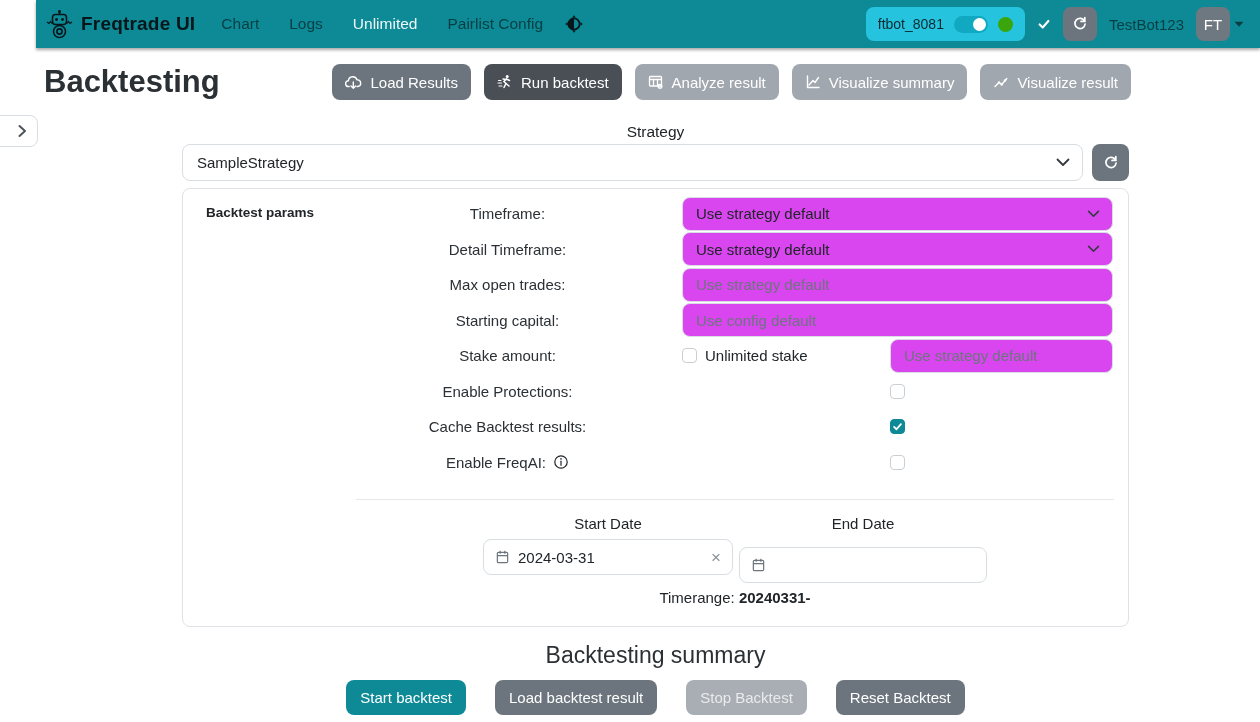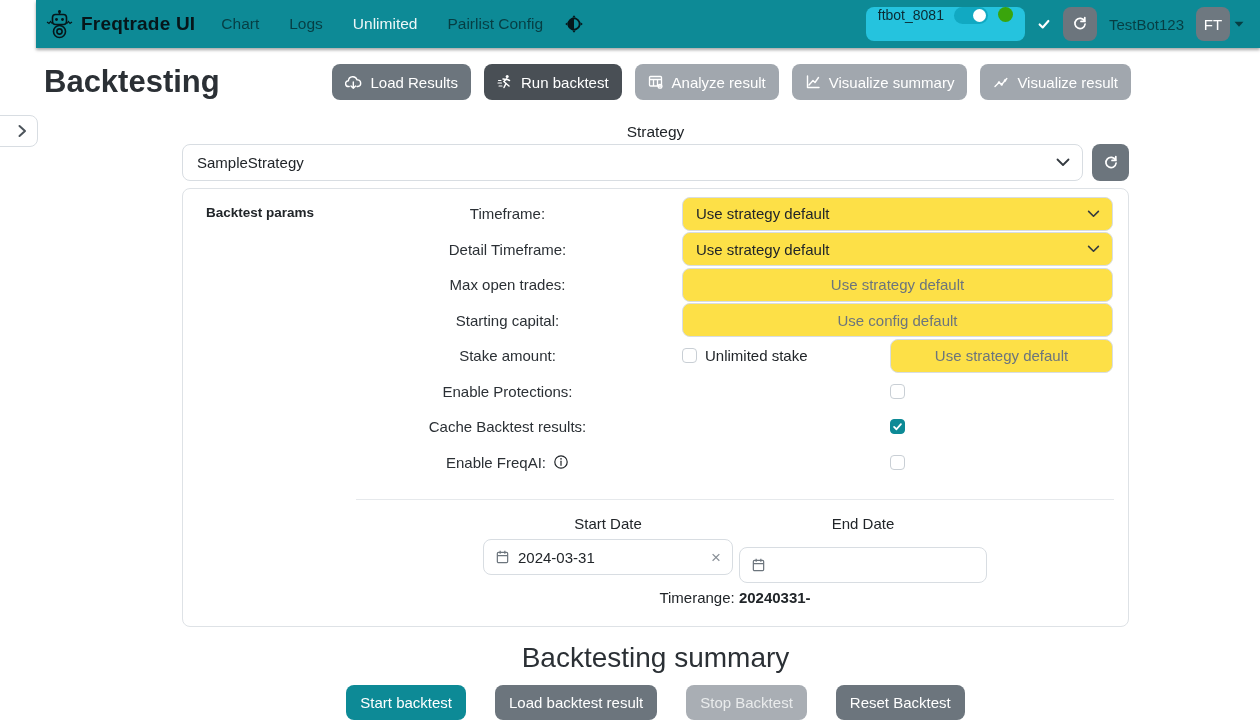--- a/index.html
+++ b/index.html
@@ -10,21 +10,21 @@
   .navbar { height:48px; background:#0d8a96; display:flex; align-items:center;
     padding:0 16px 0 10px; box-shadow:0 2px 3px rgba(0,0,0,.35); position:relative; z-index:5;margin-left:36px; }
   .brand { display:flex; align-items:center; gap:8px; }
   .brand-name { font-size:19px; font-weight:700; color:#06161a; letter-spacing:.2px; }
   .nav-links { display:flex; align-items:center; margin-left:26px; gap:30px; }
   .nav-link { font-size:15.5px; color:rgba(0,0,0,.55); cursor:pointer; text-decoration:none; }
   .nav-link[data-active="true"] { color:#eef7f8; }
   .theme-btn { margin-left:22px; cursor:pointer; display:flex; align-items:center; }
   .nav-right { margin-left:auto; display:flex; align-items:center; gap:12px; }
   .bot-badge { background:#25c3de; border-radius:8px; height:34px; display:flex;
-    align-items:flex-start; gap:10px; padding:0 12px; cursor:pointer; }
+    align-items:center; gap:10px; padding:0 12px; cursor:pointer; }
   .bot-name { font-size:14px; color:#0b2b33; }
   .switch { width:34px; height:17px; background:#0fa; background:#11a9c2; border-radius:9px;
     position:relative; cursor:pointer; }
   .switch .knob { position:absolute; top:2px; right:2px; width:13px; height:13px;
     border-radius:50%; background:#fff; }
   .status-dot { width:15px; height:15px; border-radius:50%; background:#3aa50c; }
   .nav-check { display:flex; align-items:center; }
   .icon-btn { width:34px; height:34px; border:none; border-radius:8px; background:#6c757d;
     color:#fff; display:flex; align-items:center; justify-content:center; cursor:pointer; }
   .nav-user { font-size:15px; color:rgba(0,0,0,.55); }
@@ -59,22 +59,22 @@
   .refresh-btn { width:37px; height:37px; flex:0 0 37px; }
 
   
   .panel { margin-top:7px; border:1px solid #dee2e6; border-radius:8px; position:relative;
     padding:7px 16px 20px 0; }
   .panel-legend { position:absolute; left:23px; top:16px; font-size:13.5px; font-weight:700; }
   .param-row { display:grid; grid-template-columns:150px 349px 431px; align-items:center;
     height:35.5px; }
   .param-label { grid-column:2; text-align:center; font-size:15px; color:#2b3035; }
   .param-control { grid-column:3; }
-  .ctl { height:34px; width:100%; border:1px solid #d8dde2; border-radius:8px; background:#fde047;
-    font-size:15px; padding:0 13px; font-family:inherit; color:#212529;text-align:center; }
+  .ctl { height:34px; width:100%; border:1px solid #d8dde2; border-radius:8px; background:#d946ef;
+    font-size:15px; padding:0 13px; font-family:inherit; color:#212529; }
   .ctl::placeholder { color:#6c757d; opacity:1; }
   .sel { display:flex; align-items:center; position:relative; cursor:pointer; }
   .stake-ctl { display:flex; align-items:center; }
   .cb { width:15px; height:15px; border:1px solid #c9cfd5; border-radius:4px; background:#fff;
     display:flex; align-items:center; justify-content:center; cursor:pointer; flex:0 0 15px; }
   .cb svg { display:none; }
   .cb[data-checked="true"] { background:#0d8a96; border-color:#0d8a96; }
   .cb[data-checked="true"] svg { display:block; }
   .cb-label { font-size:15px; margin-left:8px; }
   .stake-input { width:223px; margin-left:auto; }
@@ -88,21 +88,21 @@
   .date-col.start { width:250px; }
   .date-col.end { width:248px;gap:8px; }
   .date-label { text-align:center; font-size:15px; margin-bottom:7px; }
   .date-input { height:36px; border:1px solid #d8dde2; border-radius:8px; display:flex;
     align-items:center; padding:0 11px; gap:8px; font-size:15px; cursor:text; }
   .date-clear { margin-left:auto; color:#8a9198; font-size:17px; cursor:pointer; line-height:1; }
   .timerange { text-align:center; font-size:15px; margin-top:6px; }
   .timerange b { font-weight:700; }
 
   
-  .summary-title { text-align:center; font-size:28px; font-weight:500; color:#2b3035;
+  .summary-title { text-align:center; font-size:23px; font-weight:500; color:#2b3035;
     margin-top:15px; }
   .summary-buttons { display:flex; justify-content:center; gap:29px; margin-top:11px; }
   .sbtn { height:35px; padding:0 14px; border:none; border-radius:8px; font-size:15px;
     font-family:inherit; color:#fff; cursor:pointer; }
   .sbtn[data-variant="primary"] { background:#0d8a96; }
   .sbtn[data-variant="secondary"] { background:#6c757d; }
   .sbtn[data-variant="disabled"] { background:#a9aeb4; color:#e9ebec; cursor:default; }
 </style>
 </head>
 <body>

